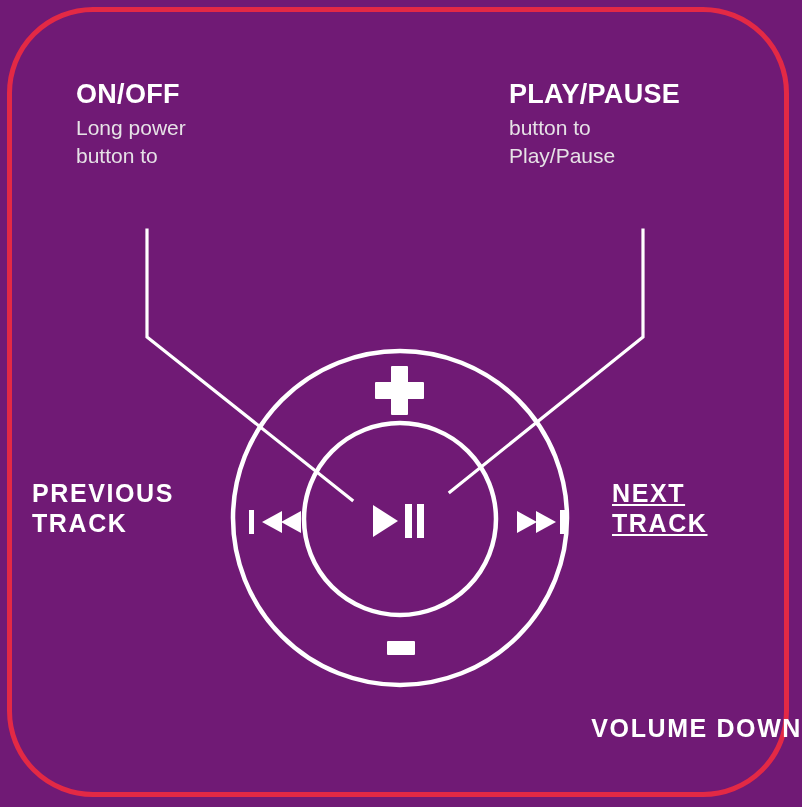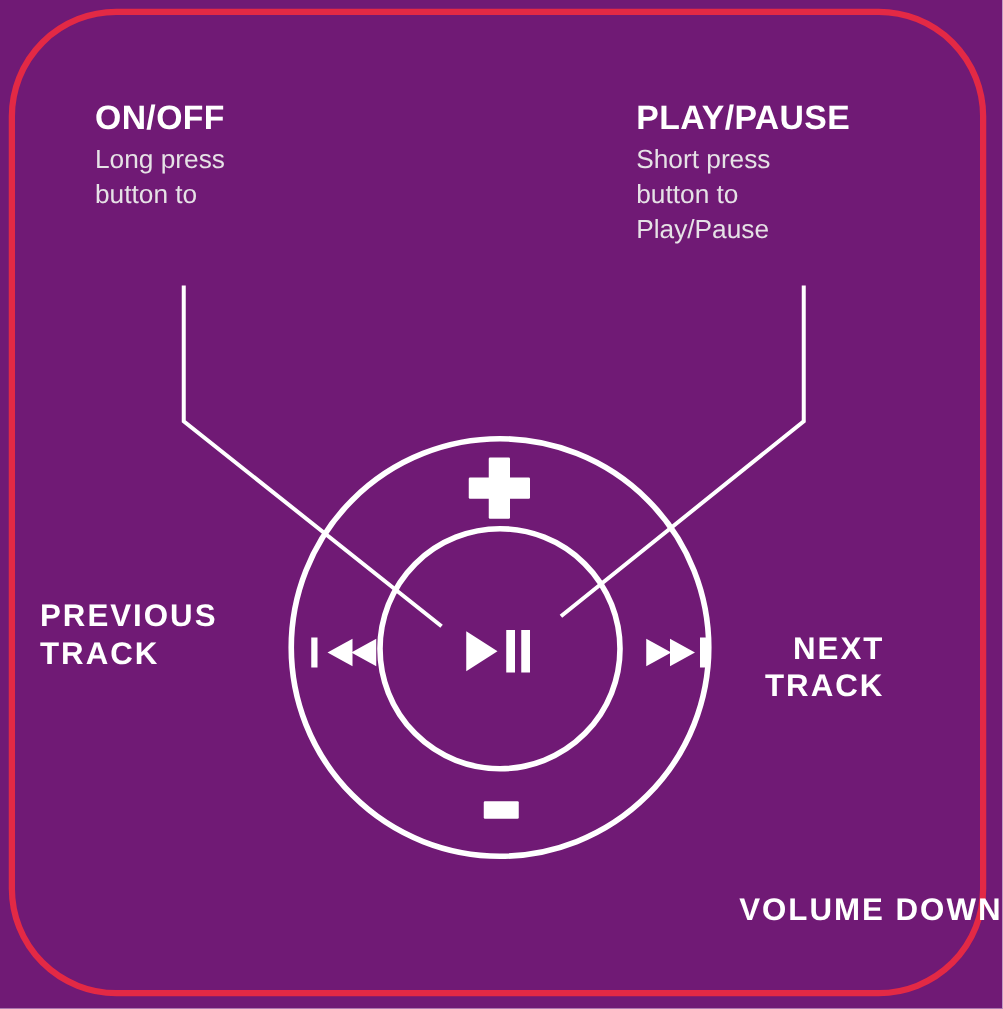--- a/index.html
+++ b/index.html
@@ -72,22 +72,23 @@
     width: 802px;
     text-align: right;
   }
   #label-previous-track {
     left: 32px;
     top: 478px;
     text-align: left;
   }
   #label-next-track {
     left: 612px;
-    top: 504px;
-    text-align: right;
+    top: 478px;
+    text-align: left;
+    text-decoration: underline;
   }
   #callout-onoff {
     left: 76px;
     top: 80px;
     text-align: left;
   }
   #callout-playpause {
     left: 509px;
     top: 80px;
     text-align: left;
@@ -134,29 +135,28 @@
     <g fill="#ffffff">
       <polygon points="373,505 373,537 398,521"></polygon>
       <rect x="405" y="504" width="7" height="34"></rect>
       <rect x="417" y="504" width="7" height="34"></rect>
     </g>
   </svg>
 
   <div class="callout" id="callout-onoff">
     <div class="callout-title">ON/OFF</div>
     <div class="callout-body">
-      <div>Long press</div>
+      <div>Long power</div>
       <div>button to</div>
     </div>
   </div>
 
   <div class="callout" id="callout-playpause">
     <div class="callout-title">PLAY/PAUSE</div>
     <div class="callout-body">
-      <div>Short press</div>
       <div>button to</div>
       <div>Play/Pause</div>
     </div>
   </div>
 
 
   <div class="wheel-label" id="label-volume-down">VOLUME DOWN</div>
 
   <div class="wheel-label" id="label-previous-track">
     <div>PREVIOUS</div>

